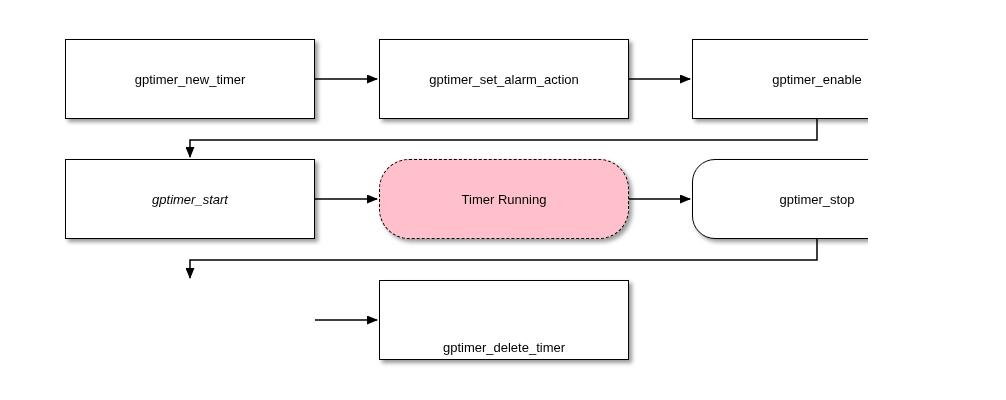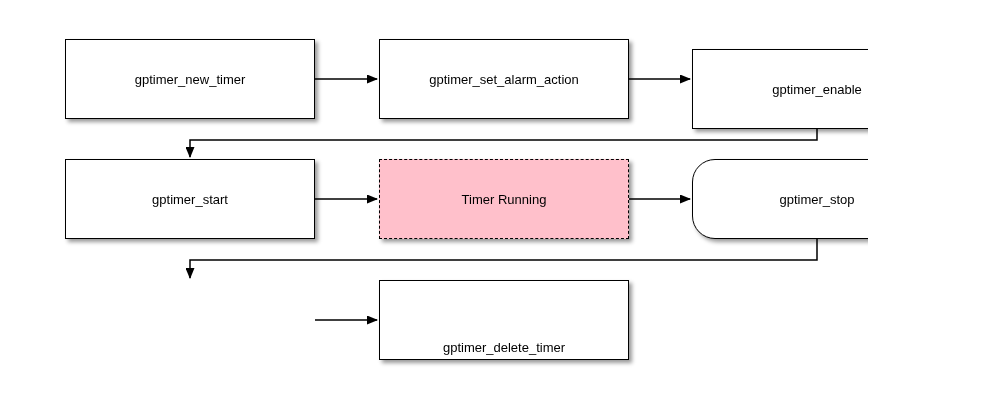--- a/index.html
+++ b/index.html
@@ -49,20 +49,21 @@
     color: #000000;
   }
   .node span {
     display: block;
     line-height: 23px;
     white-space: nowrap;
   }
   .node.highlight {
     background: var(--highlight_fill, #ffc0cb);
     border-style: dashed;
+    border-radius: 30px;
   }
 </style>
 </head>
 <body>
 
 <div class="canvas">
 
   <svg class="connectors" viewBox="0 0 1006 400" xmlns="http://www.w3.org/2000/svg">
     <defs>
       <marker id="arrow" markerUnits="userSpaceOnUse" markerWidth="11" markerHeight="9" refX="10" refY="4.5" orient="auto">
@@ -79,25 +80,25 @@
   </svg>
 
   <div class="node" style="left:65px; top:39px;">
     <span>gptimer_new_timer</span>
   </div>
 
   <div class="node" style="left:379px; top:39px;">
     <span>gptimer_set_alarm_action</span>
   </div>
 
-  <div class="node" style="left:692px; top:49px;">
+  <div class="node" style="left:692px; top:39px;">
     <span>gptimer_enable</span>
   </div>
 
-  <div class="node" style="left:65px; top:159px;">
+  <div class="node" style="left:65px; top:159px;font-style:italic;">
     <span>gptimer_start</span>
   </div>
 
   <div class="node highlight" style="left:379px; top:159px;">
     <span>Timer Running</span>
   </div>
 
   <div class="node" style="left:692px; top:159px;border-radius:23px;">
     <span>gptimer_stop</span>
   </div>

